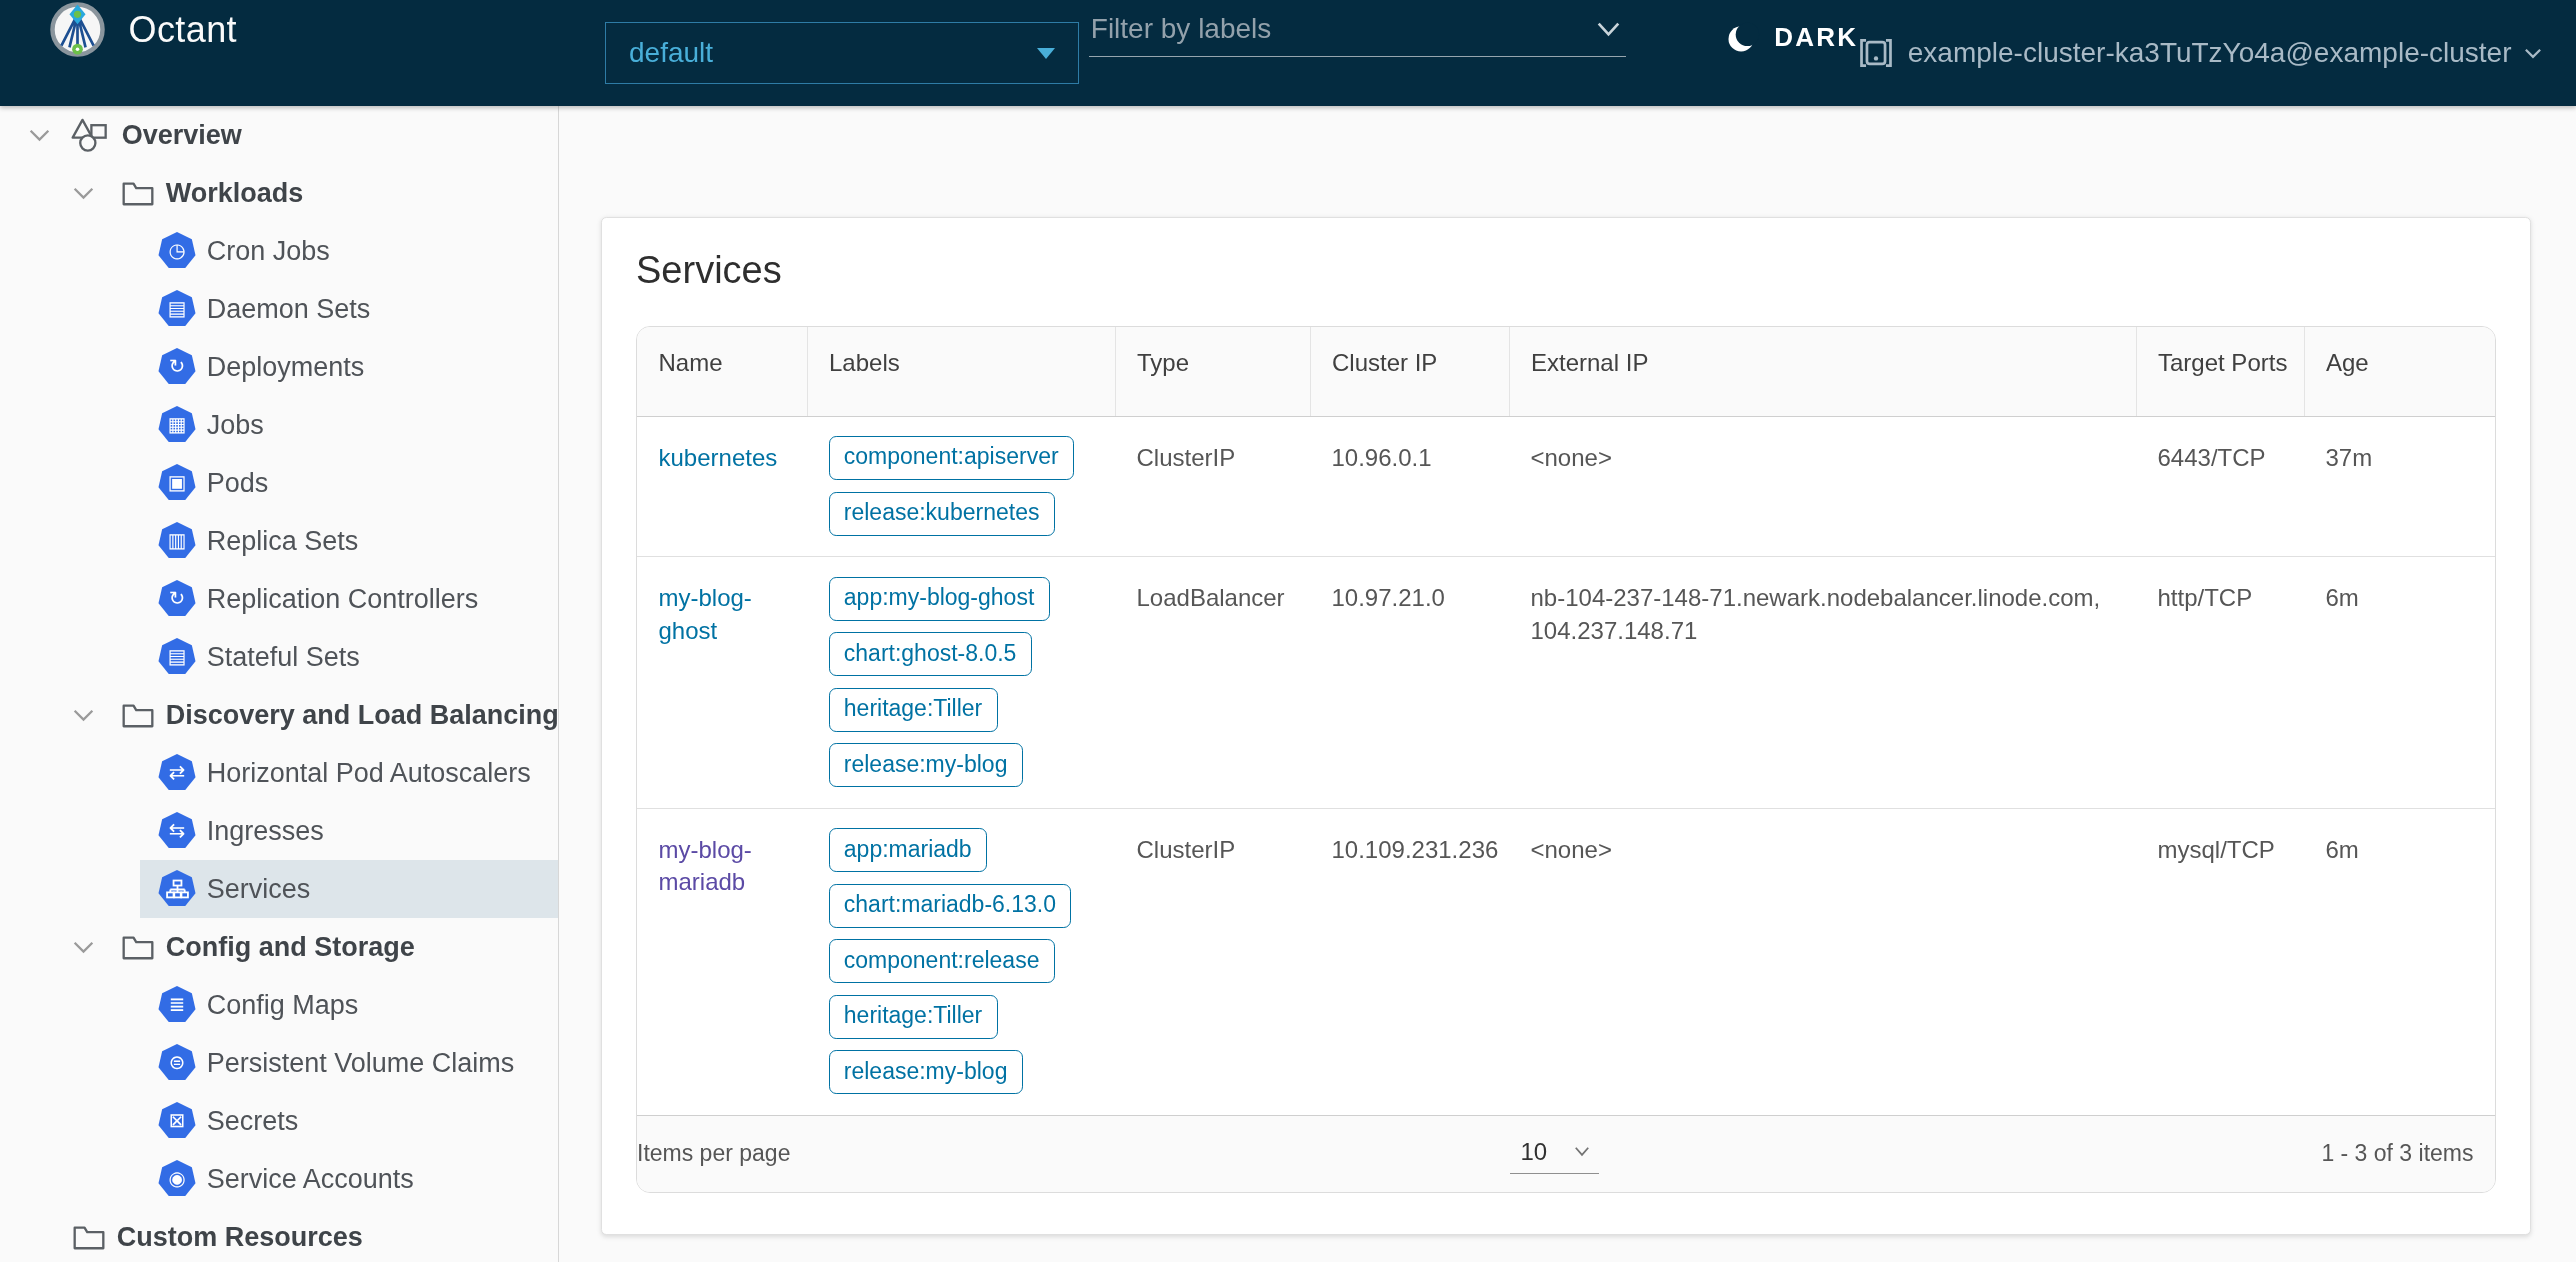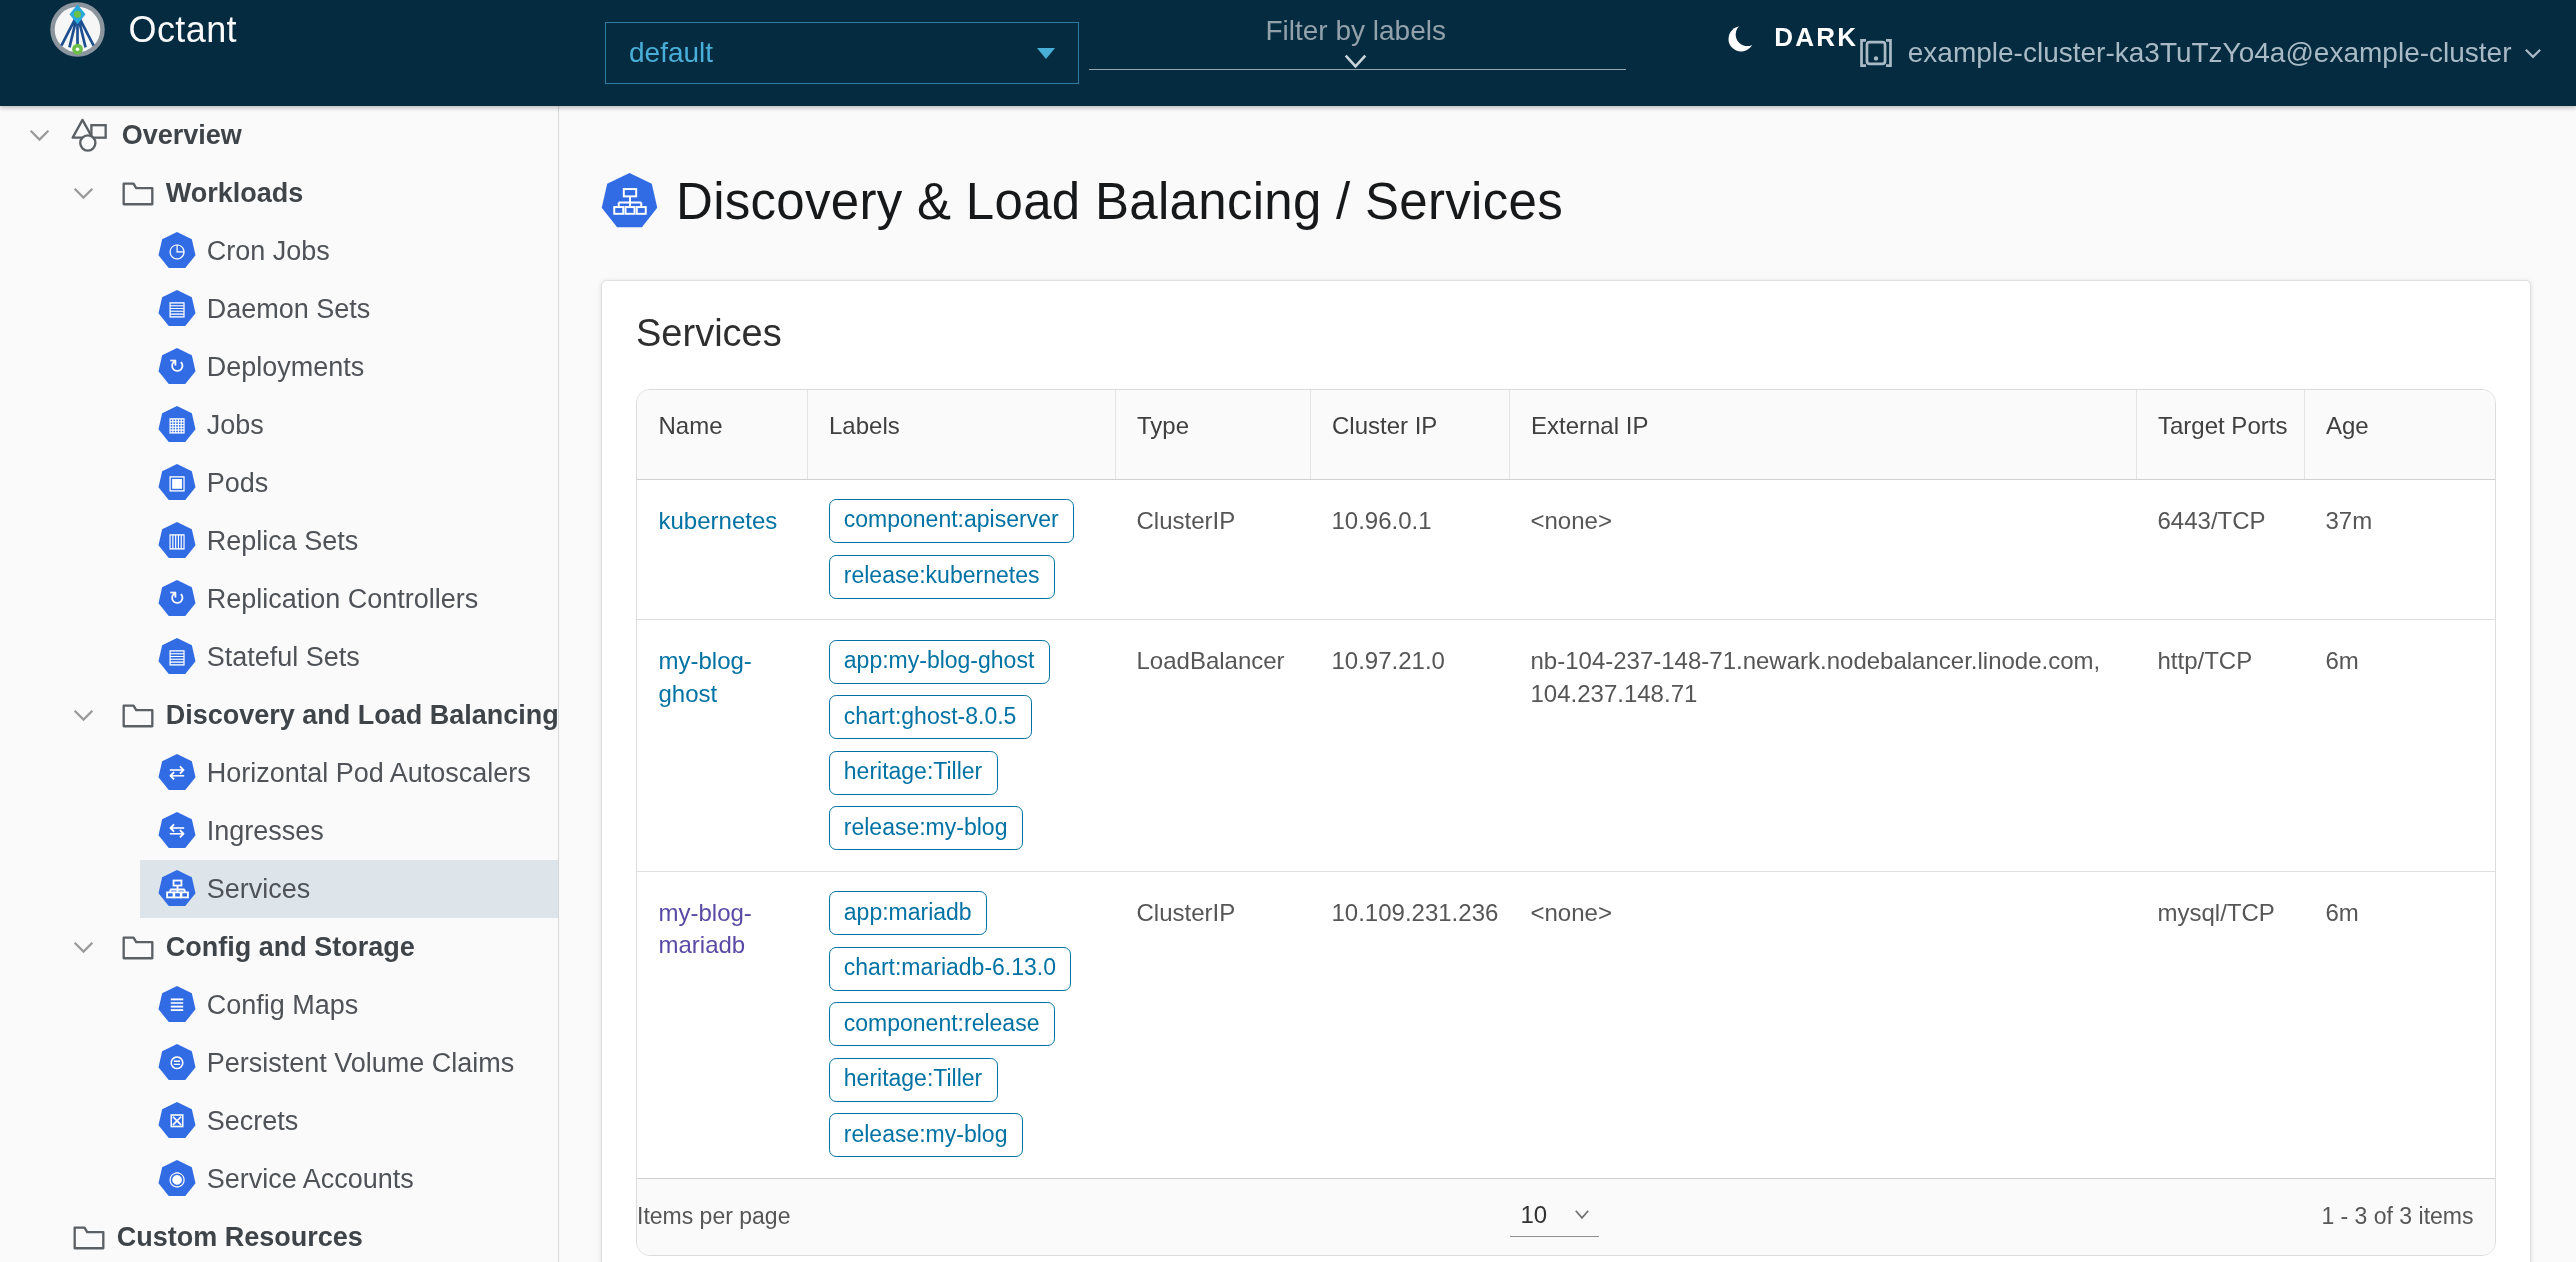--- a/index.html
+++ b/index.html
@@ -11,23 +11,23 @@
   .topbar { position:relative; height:106px; flex:0 0 106px; background:#042b40; color:#fff;
             display:flex; align-items:flex-start; z-index:5; box-shadow:0 1.8px 4.5px rgba(0,0,0,.25); }
   .brand { display:flex; align-items:center; gap:21.5px; margin-left:48px; }
   .brand-name { font-size:36px; font-weight:300; letter-spacing:0.4px; color:#fafafa; }
   .ns-select { position:absolute; left:605px; top:22.4px; width:474px; height:62px;
                border:1.8px solid #2e7ca6; border-radius:0; display:flex; align-items:center;
                justify-content:space-between; padding:12px 23px; cursor:pointer; }
   .ns-value { color:#49afd9; font-size:28px; }
   .ns-caret { width:0; height:0; border-left:9.8px solid transparent; border-right:9.8px solid transparent;
               border-top:11.6px solid #49afd9; }
-  .filter { position:absolute; left:1089px; top:15px; width:537px; height:55px;
+  .filter { position:absolute; left:1089px; top:2px; width:537px; height:55px;
             border-bottom:0.9px solid #96a5ae; display:flex; align-items:center;
-            justify-content:space-between; padding:0 5.4px 0 1.8px;flex-direction:column; }
+            justify-content:space-between; padding:0 5.4px 0 1.8px; }
   .filter-ph { color:#93a1ab; font-size:28px; }
   .dark-toggle { position:absolute; left:1724px; top:0; height:75px; display:flex; align-items:center; gap:14.3px; cursor:pointer; }
   .dark-label { color:#fff; font-size:26px; font-weight:700; letter-spacing:2.2px; }
   .context { position:absolute; right:34px; top:0; height:106px; display:flex; align-items:center; gap:12.5px; cursor:pointer; }
   .context-label { color:#a9bac6; font-size:28px; }
 
   
   .body-row { flex:1; display:flex; min-height:0; }
 
   
@@ -299,32 +299,20 @@
           <span class="ic">
             <svg width="34" height="29" viewBox="0 0 38 32">
               <path d="M3 7 L3 28 L35 28 L35 10 L17 10 L14 5 L3 5 Z" fill="none" stroke="#5b6065" stroke-width="2.6" stroke-linejoin="round"></path>
             </svg>
           </span>
           <span class="lbl">Custom Resources</span>
         </div>
       </nav>
 
     <div class="main">
-      <div class="page-title">
-        <span class="title-hept">
-          <svg width="36" height="36" viewBox="0 0 64 64">
-            <rect x="21" y="9" width="22" height="13" fill="none" stroke="#fff" stroke-width="3.5"></rect>
-            <path d="M32 22 L32 33 M12 33 L52 33 M12 33 L12 41 M32 33 L32 41 M52 33 L52 41" stroke="#fff" stroke-width="3.5" fill="none"></path>
-            <rect x="4" y="41" width="16" height="12" fill="none" stroke="#fff" stroke-width="3.5"></rect>
-            <rect x="24" y="41" width="16" height="12" fill="none" stroke="#fff" stroke-width="3.5"></rect>
-            <rect x="44" y="41" width="16" height="12" fill="none" stroke="#fff" stroke-width="3.5"></rect>
-          </svg>
-        </span>
-        <span class="title-text">Discovery &amp; Load Balancing / Services</span>
-      </div>
 
       <div class="card">
         <div class="card-heading">Services</div>
         <div class="datagrid">
           <table>
             <colgroup id="dg-cols">
                 <col style="width: 170px;">
                 <col style="width: 308px;">
                 <col style="width: 195px;">
                 <col style="width: 199px;">

